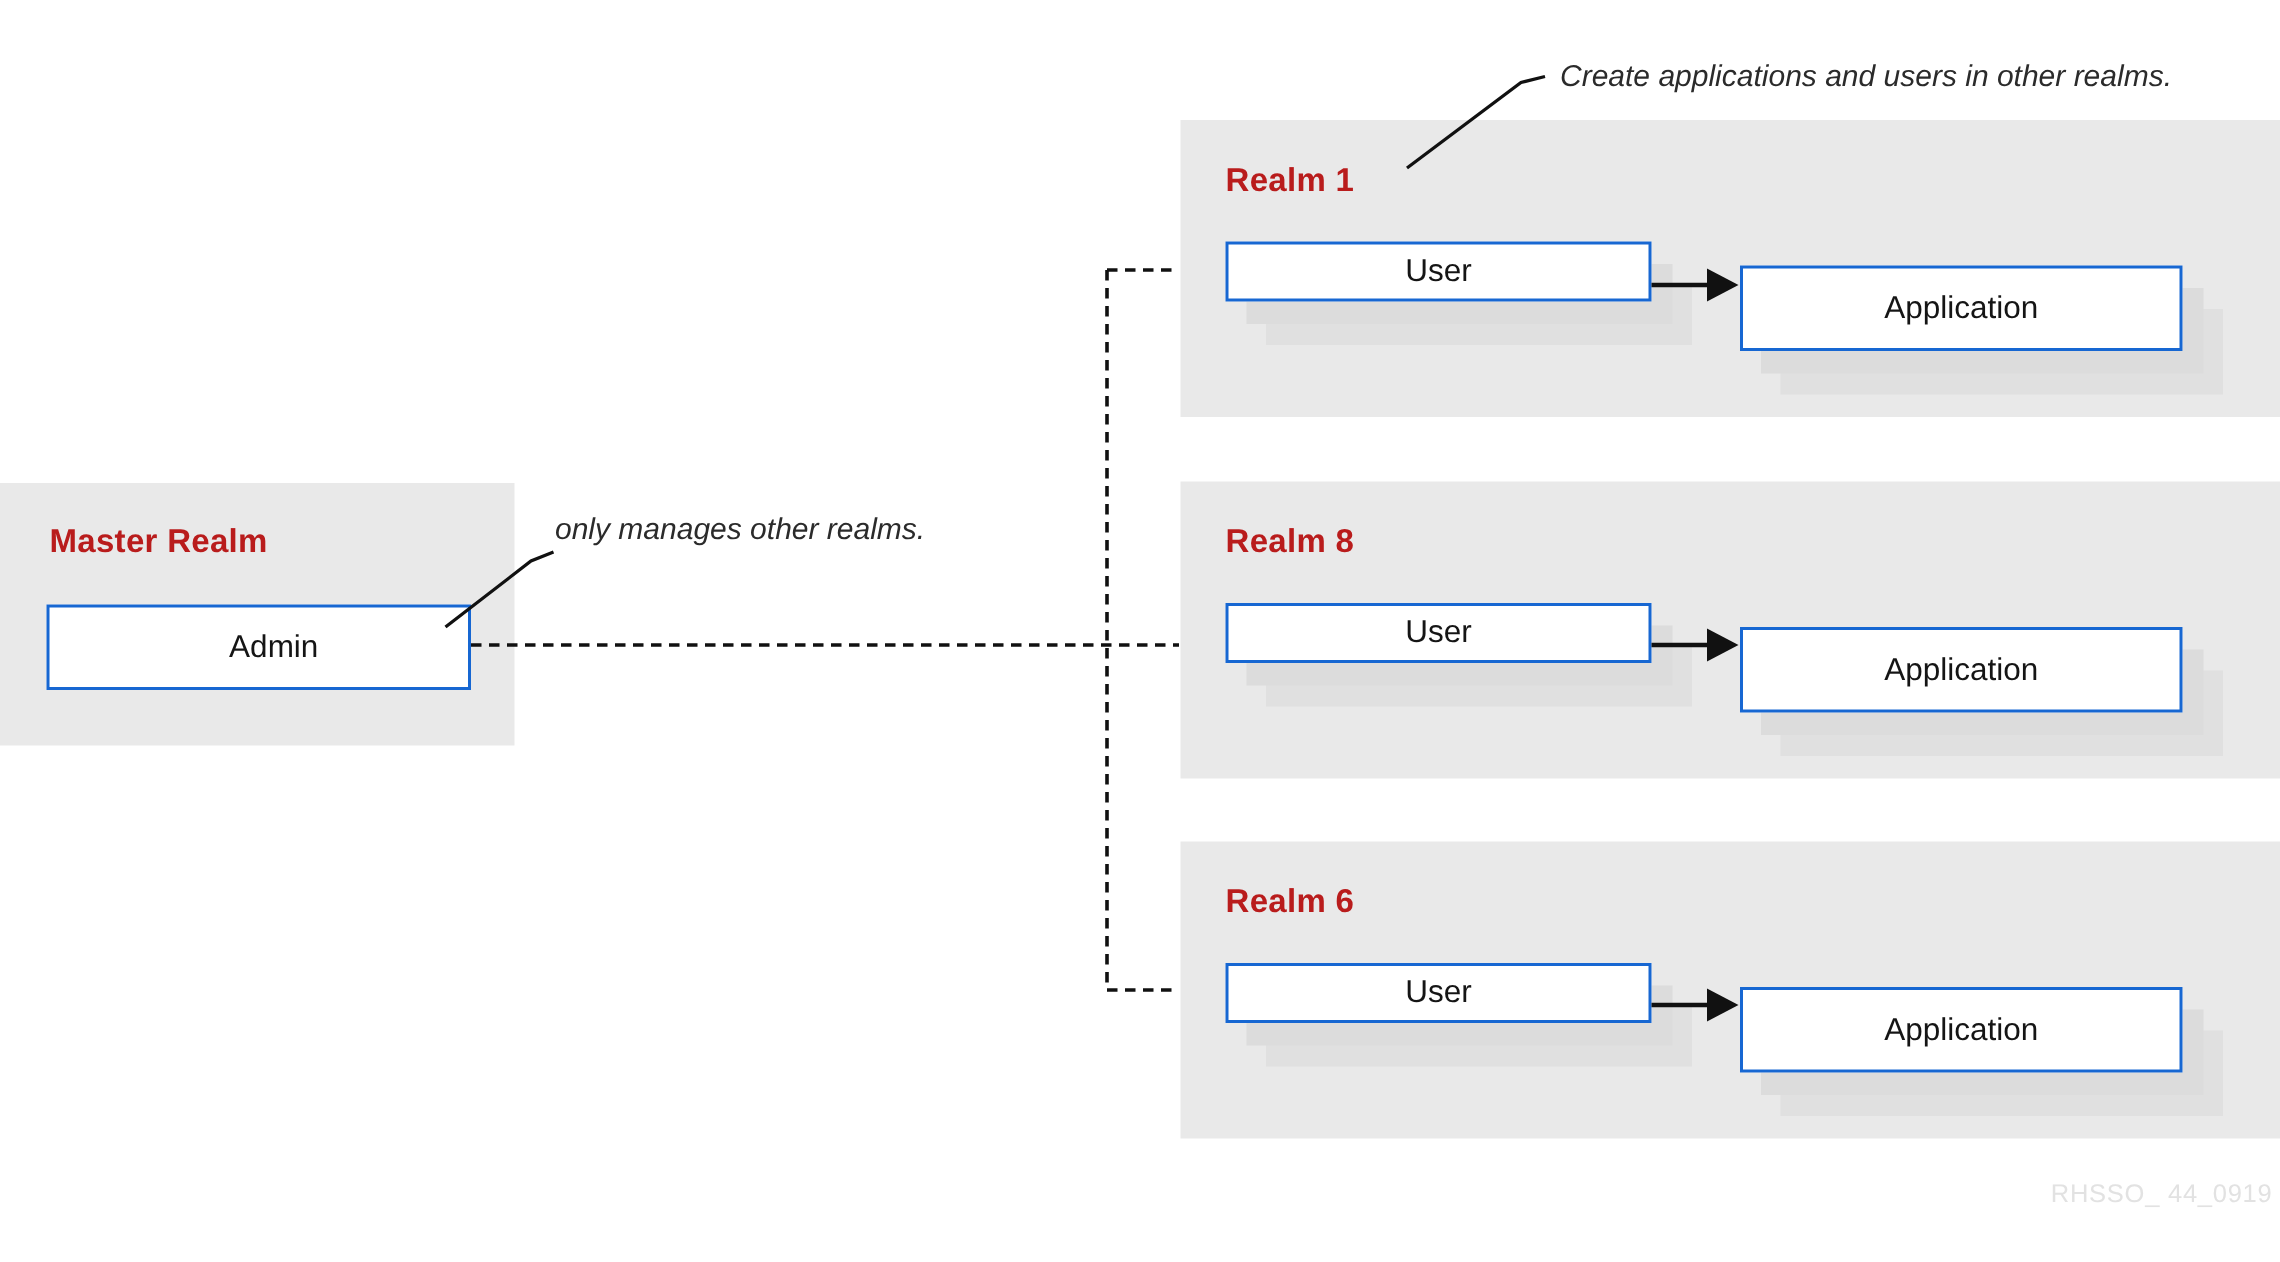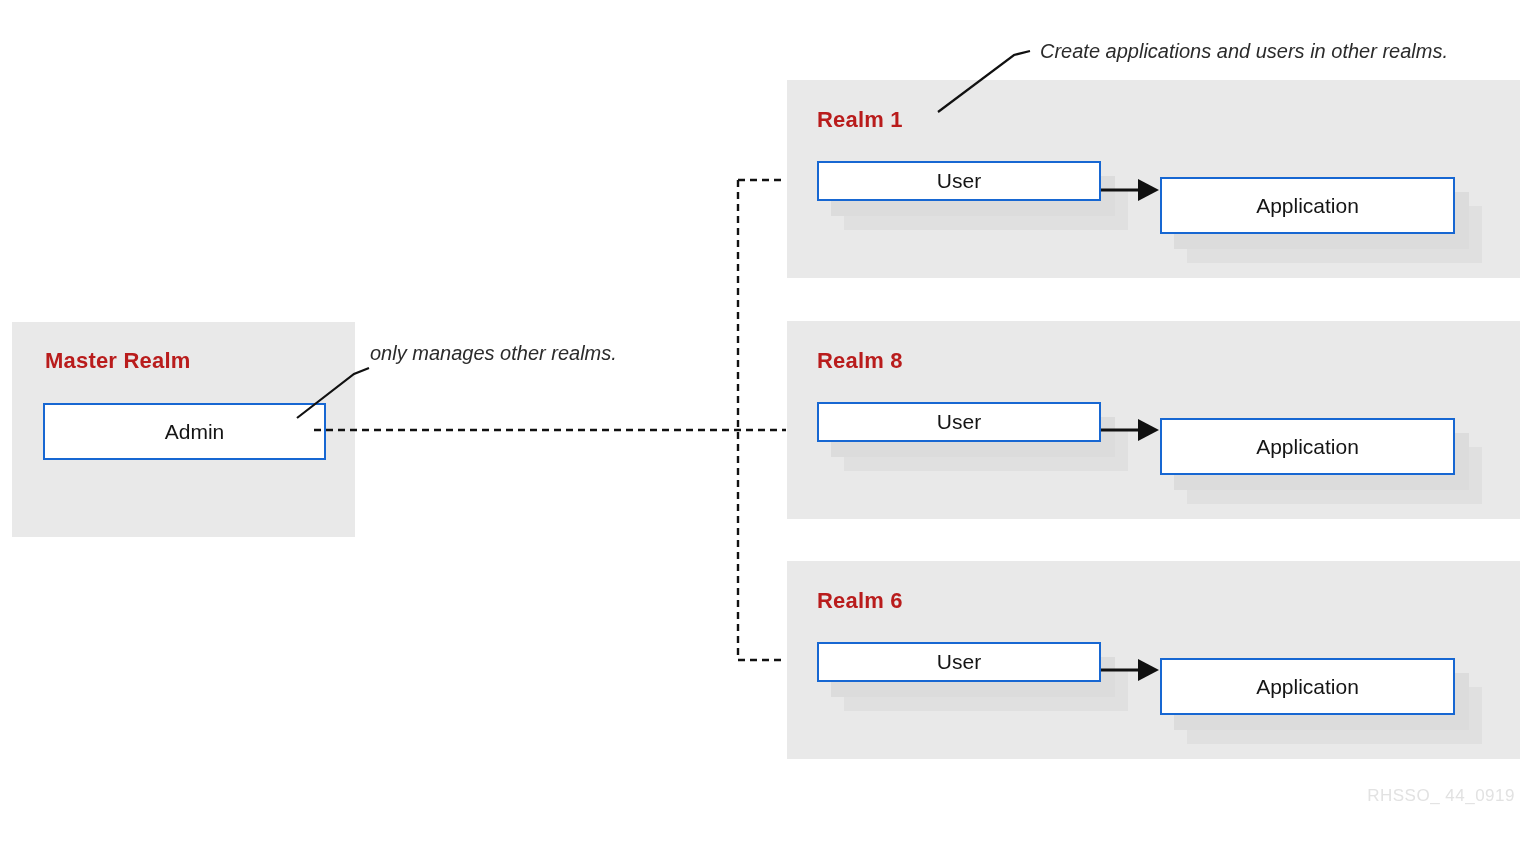--- a/index.html
+++ b/index.html
@@ -9,21 +9,21 @@
     height: 841px;
     overflow: hidden;
     background: #ffffff;
     font-family: "Liberation Sans", sans-serif;
   }
   .panel {
     position: absolute;
     background: #e9e9e9;
   }
   .realm-panel { left: 787px; width: 733px; height: 198px; }
-  .master-panel { left: 0; top: 322px; width: 343px; height: 215px; margin-left: 12px; }
+  .master-panel { left: 0; top: 322px; width: 343px; height: 175px; }
   .panel-title {
     position: absolute;
     left: 30px; top: 27px;
     font-size: 22px;
     font-weight: 700;
     color: #b91c1c;
     letter-spacing: 0.2px;
   }
   .master-panel .panel-title { left: 33px; top: 26px; }
   .node-box {

